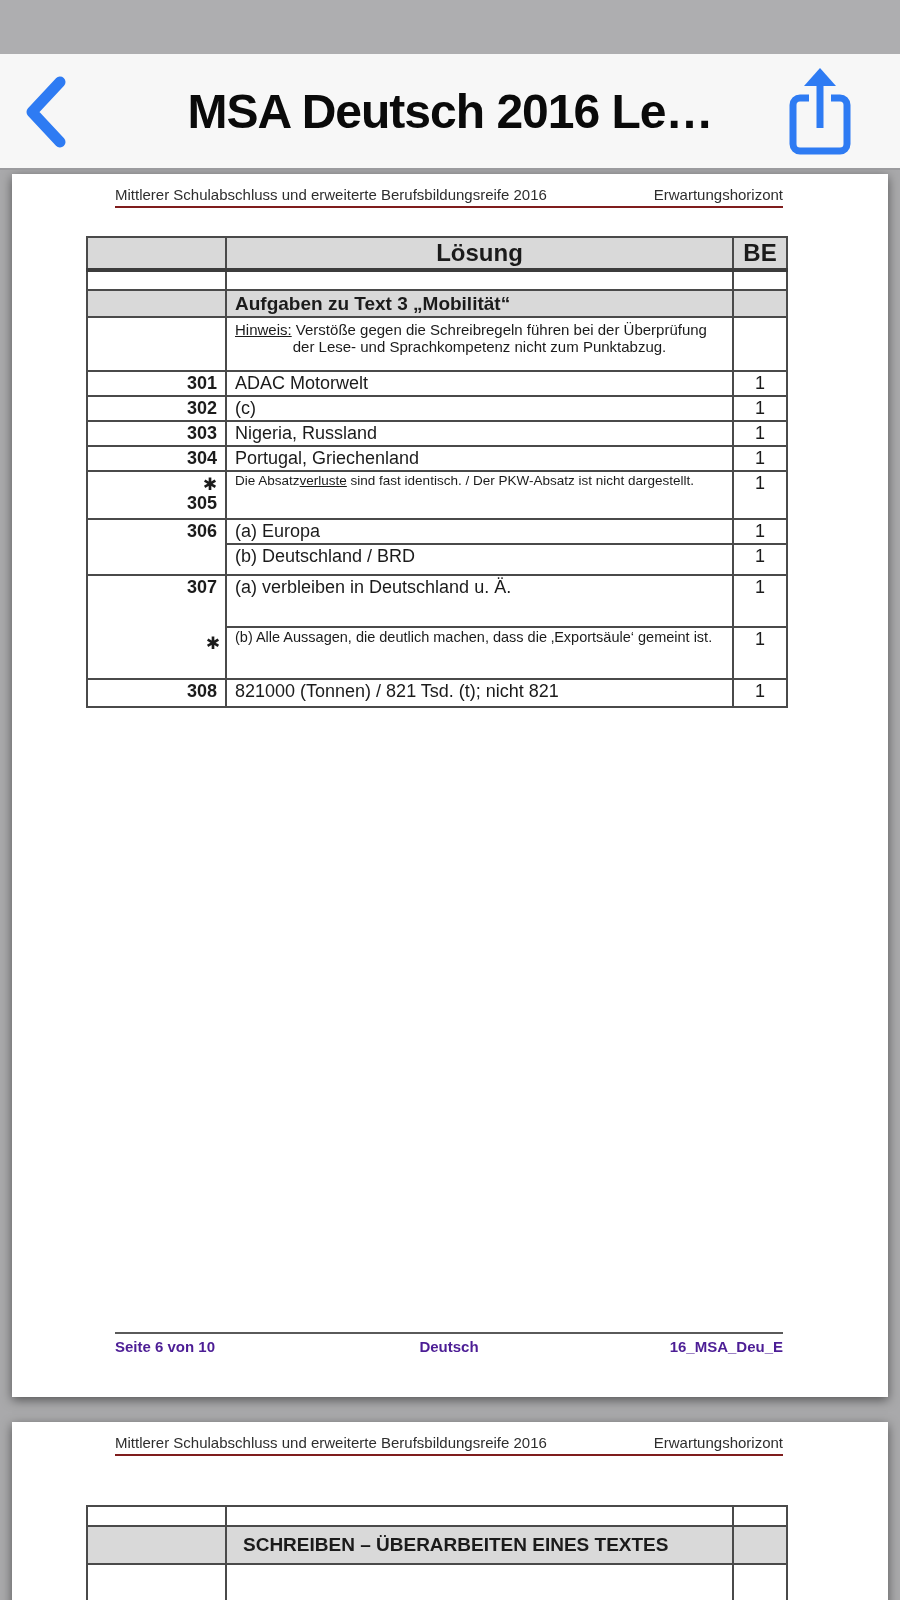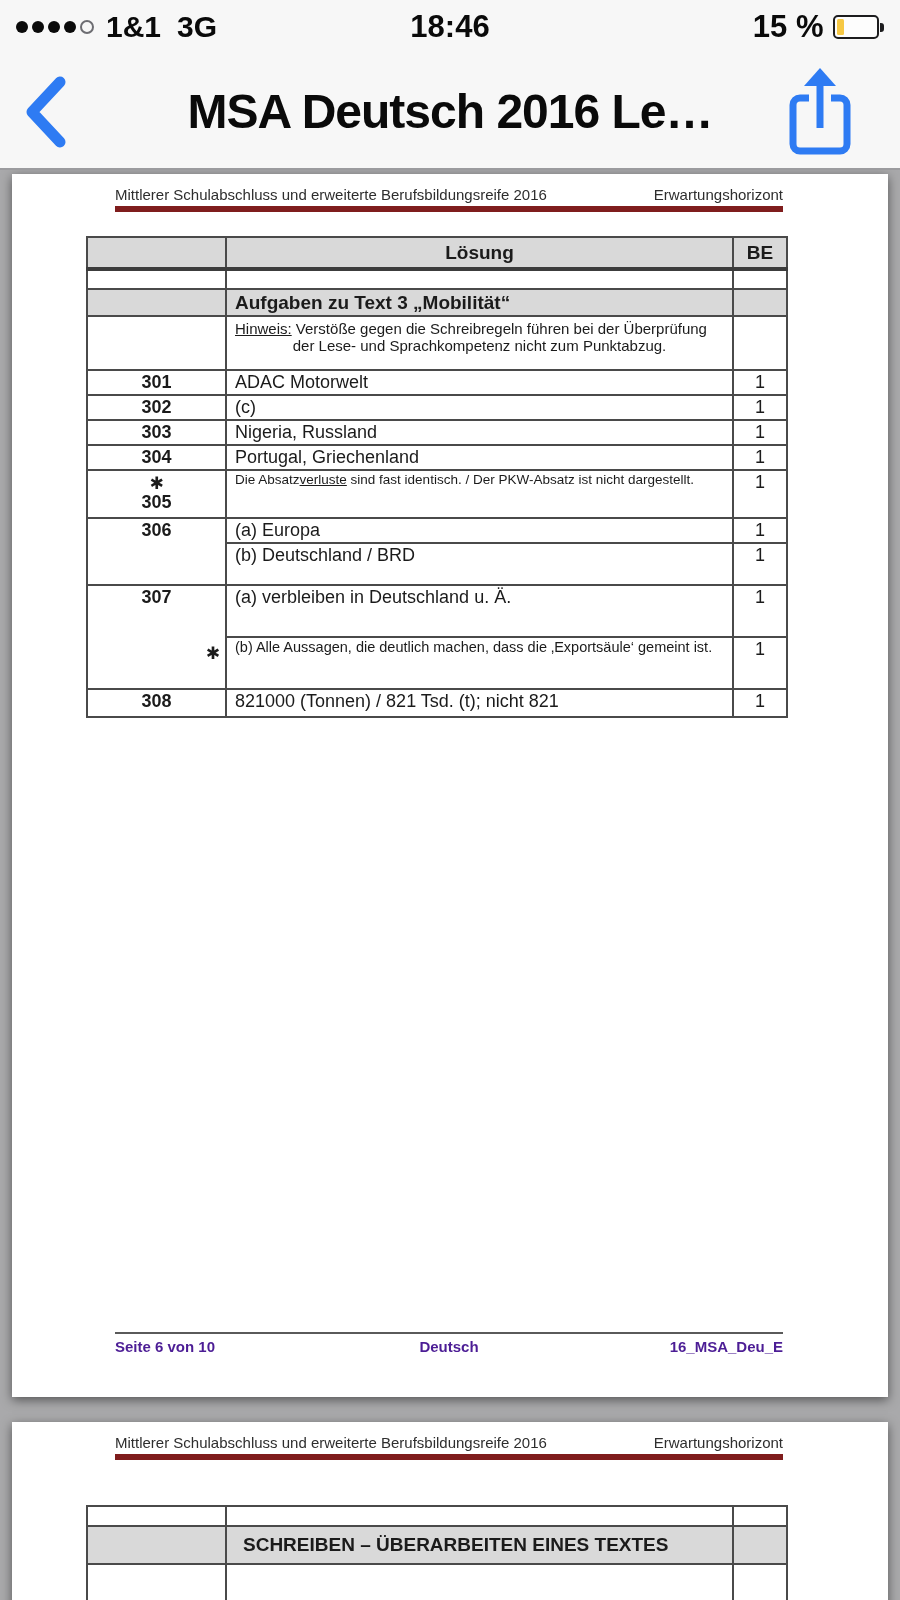--- a/index.html
+++ b/index.html
@@ -55,21 +55,21 @@
   .page {
     position:relative; background:#ffffff; width:876px;
     box-shadow:0 3px 10px rgba(0,0,0,0.5);
   }
   .page-1 { height:1223px; margin-bottom:25px; }
   .page-2 { height:260px; }
 
   .doc-header {
     position:absolute; left:103px; right:105px; top:12px;
     display:flex; justify-content:space-between; align-items:flex-end;
-    font-size:15px; color:#2e2e2e; border-bottom:6px solid #7f1d1d; padding-bottom:3px;
+    font-size:15px; color:#2e2e2e; border-bottom:2px solid #7f1d1d; padding-bottom:3px;
   }
   .doc-footer {
     position:absolute; left:103px; right:105px; top:1158px;
     display:flex; font-size:15px; color:#4c1d95;
     border-top:2px solid #5a5a5a; padding-top:4px;font-weight:bold;
   }
   .doc-footer .f-left  { flex:1; text-align:left; }
   .doc-footer .f-center{ flex:1; text-align:center; }
   .doc-footer .f-right { flex:1; text-align:right; }
 
@@ -78,43 +78,43 @@
     position:absolute; left:74px; width:700px;
     border-collapse:collapse; table-layout:fixed;
     font-size:18px; color:#1b1b1b;
   }
   .page-1 table.anskey { top:62px; }
   .page-2 table.anskey { top:83px; }
   table.anskey td {
     border:2px solid #4a4a4a; padding:1px 8px; vertical-align:top;
     overflow:hidden; box-sizing:border-box;
   }
-  td.c-auf { width:139px; text-align:center; font-weight:700; }
+  td.c-auf { width:139px; text-align:right; font-weight:700; }
   td.c-loe { width:507px; }
   td.c-be  { width:54px;  text-align:center; }
   tr.t-head td {
     background:#d9d9d9; font-weight:700; text-align:center;
-    vertical-align:middle; height:32px; border-bottom:4px solid #3c3c3c; font-size:19px;
+    vertical-align:middle; height:32px; border-bottom:4px solid #3c3c3c; font-size:24px;
   }
   tr.t-empty td { height:20px; }
   tr.t-section td { background:#d9d9d9; height:27px; vertical-align:middle; }
   tr.t-section td.c-loe { font-weight:700; font-size:19px; }
   tr.t-hinweis td { height:54px; }
   .hinweis-l1 { font-size:15px; padding-top:2px; }
   .hinweis-l1 .u { text-decoration:underline; }
   .hinweis-l2 { font-size:15px; text-align:center; }
   tr.t-row td { height:24px; }
   tr.t-305 td { height:48px; }
   .small-13 { font-size:13.5px; padding-top:3px; }
   .small-14 { font-size:14.5px; }
   .u-part { text-decoration:underline; }
   .star { font-family:"DejaVu Sans", sans-serif; font-size:17px; font-weight:400; line-height:17px; display:block; padding-top:3px; }
   .num-under-star { font-weight:700; line-height:20px;margin-top:28px; }
   tr.t-306a td { height:24px; }
-  tr.t-306b td { height:42px;padding-left:8px; }
+  tr.t-306b td { height:31px;padding-left:8px; }
   tr.t-307a td { height:52px; }
   tr.t-307b td { height:52px; }
   tr.t-308 td { height:28px; }
   td.rowspan-cell { position:relative; }
   .star-right { position:absolute; right:5px; top:57px; font-family:"DejaVu Sans", sans-serif; font-size:17px; }
   tr.t-schreiben td { background:#d9d9d9; height:38px; vertical-align:middle;padding-left:16px; }
   tr.t-schreiben td.c-loe { font-weight:700; font-size:19px; }
   tr.t-partial td { height:44px; }
 
   
@@ -124,41 +124,20 @@
     display:flex; align-items:center; justify-content:center;
     font-size:44px; font-weight:700; color:#86868b; z-index:6;
     box-shadow:0 1px 5px rgba(0,0,0,0.18);
   }
 </style>
 </head>
 <body>
 
 <div class="screen">
 
-  <div class="status-bar">
-    <div class="signal-dots">
-      <span class="dot"></span>
-      <span class="dot"></span>
-      <span class="dot"></span>
-      <span class="dot"></span>
-      <span class="dot hollow"></span>
-    </div>
-    <span class="carrier">1&amp;1</span>
-    <span class="network">3G</span>
-    <span class="sb-time">18:46</span>
-    <div class="sb-right">
-      <span class="battery-pct">15 %</span>
-      <span class="battery">
-        <span class="bat-body">
-            <span class="bat-fill" style="background:#f6c844;"></span>
-          </span>
-        <span class="bat-tip"></span>
-      </span>
-    </div>
-  </div>
 
   <div class="nav-bar">
     <div class="back-button">
       <svg width="56" height="72" viewBox="0 0 56 72">
         <path d="M42 6 L14 36 L42 66" fill="none" stroke="#2e7bf3" stroke-width="11" stroke-linecap="round" stroke-linejoin="round"></path>
       </svg>
     </div>
     <div class="nav-title">MSA Deutsch 2016 Le…</div>
     <div class="share-button">
       <svg width="68" height="92" viewBox="0 0 68 92">

